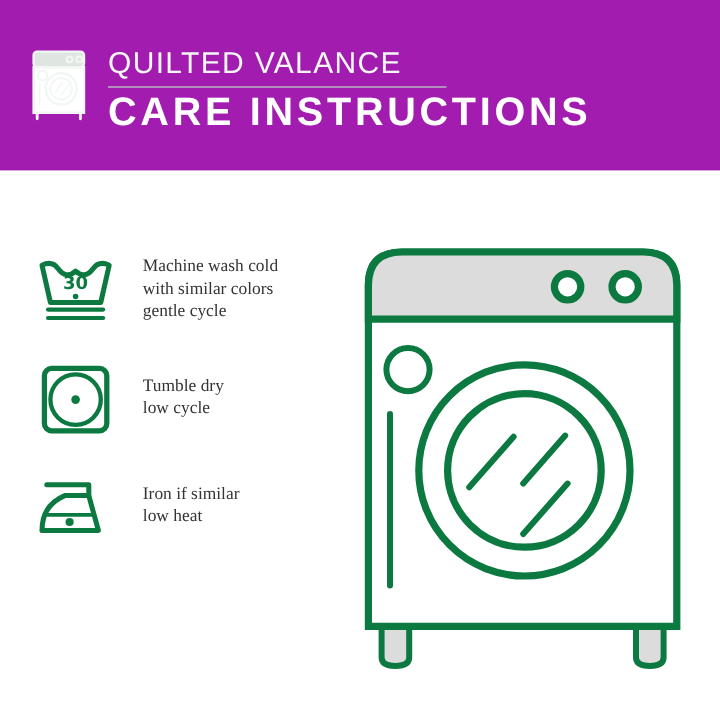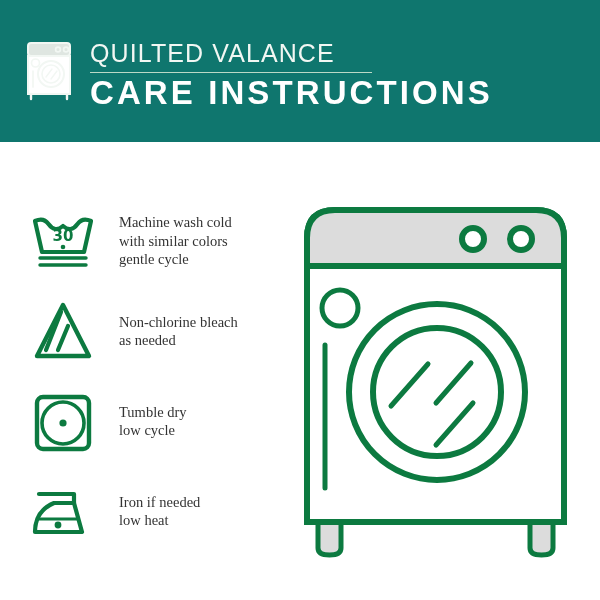--- a/index.html
+++ b/index.html
@@ -20,21 +20,21 @@
     background: #ffffff;
   }
 
   
   .header {
     position: absolute;
     left: 0;
     top: 0;
     width: 600px;
     height: 142px;
-    background: #0f766e;
+    background: #a21caf;
     box-sizing: border-box;
   }
   .header-inner {
     position: absolute;
     left: 24px;
     top: 38px;
     display: flex;
     align-items: flex-start;
   }
   .header-icon {
@@ -154,31 +154,20 @@
           <circle cx="33" cy="39" r="2.3" fill="#0c7a40"></circle>
           <line x1="10" y1="50" x2="56" y2="50" stroke="#0c7a40" stroke-width="3.4" stroke-linecap="round"></line>
           <line x1="10" y1="57" x2="56" y2="57" stroke="#0c7a40" stroke-width="3.4" stroke-linecap="round"></line>
         </svg>
       </span>
       <div class="care-text">Machine wash cold
 with similar colors
 gentle cycle</div>
     </div>
 
-    <div class="care-row">
-      <span class="care-symbol">
-        <svg viewBox="0 0 66 66" width="66" height="66" xmlns="http://www.w3.org/2000/svg">
-          <path d="M33 7 L59 58 L7 58 Z" fill="none" stroke="#0c7a40" stroke-width="4.4" stroke-linejoin="round"></path>
-          <line x1="31" y1="14" x2="16" y2="52" stroke="#0c7a40" stroke-width="4.2" stroke-linecap="round"></line>
-          <line x1="38" y1="28" x2="28" y2="52" stroke="#0c7a40" stroke-width="4.2" stroke-linecap="round"></line>
-        </svg>
-      </span>
-      <div class="care-text">Non-chlorine bleach
-as needed</div>
-    </div>
 
     <div class="care-row">
       <span class="care-symbol">
         <svg viewBox="0 0 66 66" width="66" height="66" xmlns="http://www.w3.org/2000/svg">
           <rect x="7" y="9" width="52" height="52" rx="6" fill="none" stroke="#0c7a40" stroke-width="4.4"></rect>
           <circle cx="33" cy="35" r="21" fill="none" stroke="#0c7a40" stroke-width="3.6"></circle>
           <circle cx="33" cy="35" r="3.6" fill="#0c7a40"></circle>
         </svg>
       </span>
       <div class="care-text">Tumble dry
@@ -187,21 +176,21 @@
 
     <div class="care-row">
       <span class="care-symbol">
         <svg viewBox="0 0 66 66" width="66" height="66" xmlns="http://www.w3.org/2000/svg">
           <path d="M9 16 L44 16 L44 25" fill="none" stroke="#0c7a40" stroke-width="4.2" stroke-linecap="round" stroke-linejoin="round"></path>
           <path d="M44 25 L52 54 L5 54 Q5 33 24 25 Z" fill="none" stroke="#0c7a40" stroke-width="4.2" stroke-linejoin="round" stroke-linecap="round"></path>
           <line x1="7" y1="41" x2="50" y2="41" stroke="#0c7a40" stroke-width="3.2"></line>
           <circle cx="28" cy="47" r="3.4" fill="#0c7a40"></circle>
         </svg>
       </span>
-      <div class="care-text">Iron if needed
+      <div class="care-text">Iron if similar
 low heat</div>
     </div>
 
   </div>
 
   <div class="washer">
     <svg viewBox="0 0 285 362" width="285" height="362" xmlns="http://www.w3.org/2000/svg">
 
       <path d="M25 318 L48 318 L48 350 Q48 357 36.5 357 Q25 357 25 350 Z" fill="#dcdcdc" stroke="#0c7a40" stroke-width="5"></path>
       <path d="M237 318 L260 318 L260 350 Q260 357 248.5 357 Q237 357 237 350 Z" fill="#dcdcdc" stroke="#0c7a40" stroke-width="5"></path>

